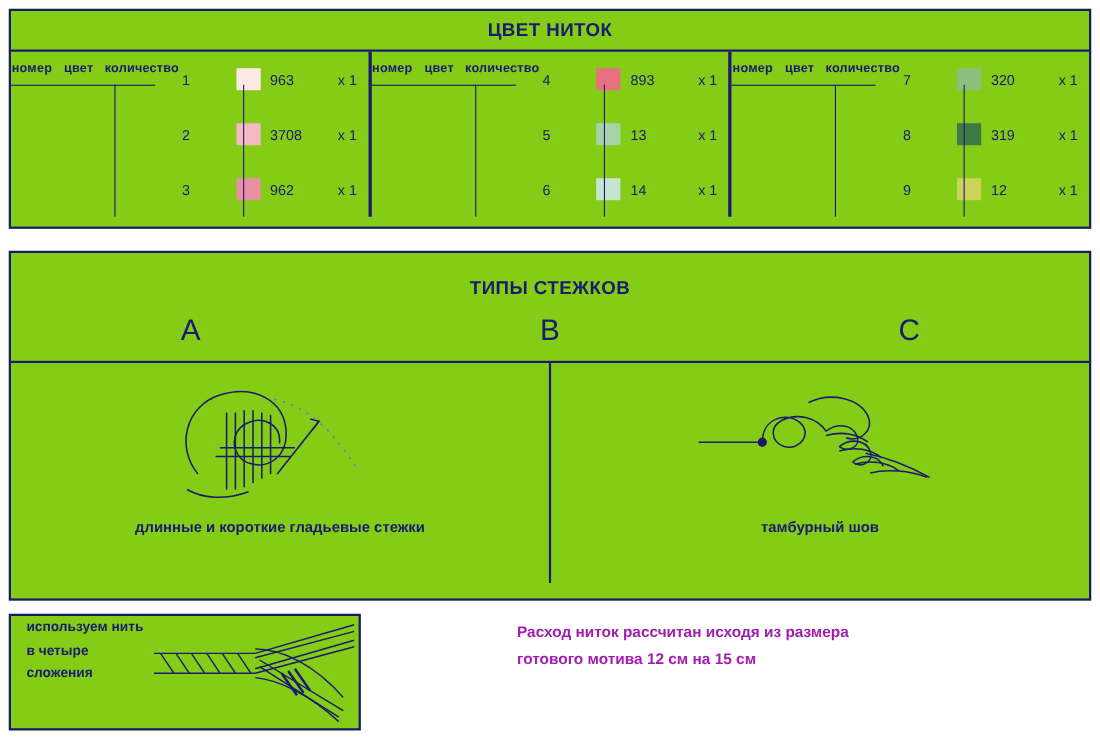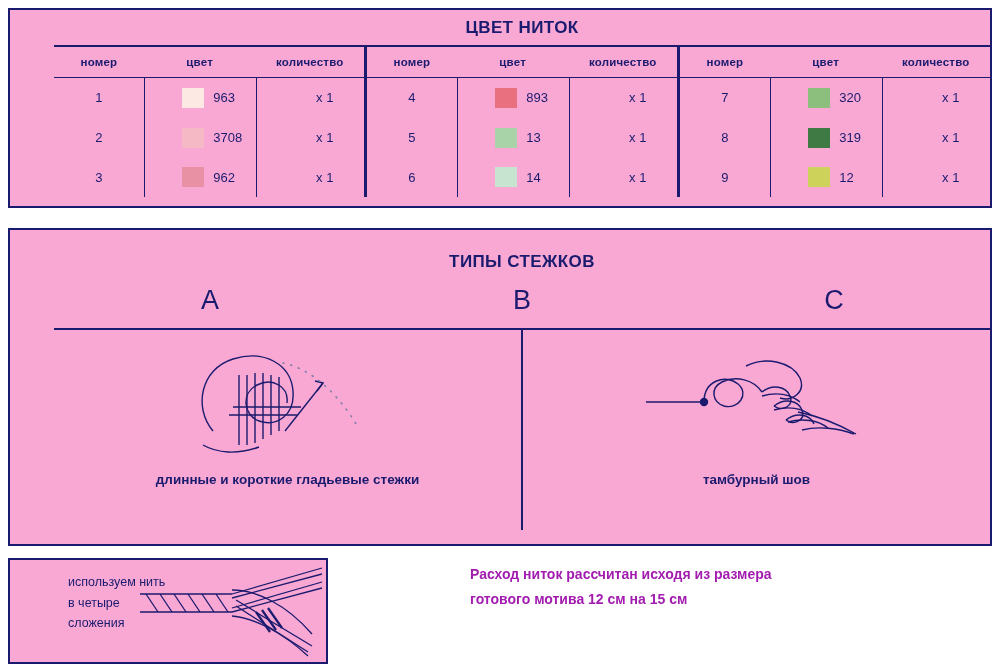--- a/index.html
+++ b/index.html
@@ -8,22 +8,21 @@
     background:#ffffff;
     font-family:"Liberation Sans", sans-serif;
     color:#1a1a6e;
     position:relative;
     overflow:hidden;
   }
   .panel{
     position:absolute;
     border:2px solid #1a1a6e;
     box-sizing:border-box;
-    background:#f9a8d4;
-    padding-left:44px;
+    background:#84cc16;
   }
 
   
   #threads{left:8px;top:8px;width:984px;height:200px;}
   .panel-title{
     text-align:center;
     font-weight:bold;
     font-size:17px;
     letter-spacing:.4px;
     color:#1a1a6e;
@@ -32,21 +31,20 @@
   .title-rule{
     height:2px;background:#1a1a6e;margin-top:7px;
   }
   .thread-grid{
     display:flex;
     height:150px;
   }
   .thread-block{
     flex:1 1 0;
     display:flex;
-    flex-direction:column;
     position:relative;
   }
   .thread-block + .thread-block{
     border-left:3px solid #1a1a6e;
   }
   .head-row{
     display:flex;
     height:30px;
     align-items:center;
     border-bottom:1px solid #1a1a6e;
@@ -106,22 +104,22 @@
   }
   .st-caption{
     font-size:13.5px;font-weight:bold;text-align:center;line-height:1.55;
     padding:0 22px;
   }
 
   
   #fold{left:8px;top:558px;width:320px;height:106px;}
   .fold-inner{position:relative;width:100%;height:100%;}
   .fold-text{
-    position:absolute;left:14px;top:12px;
-    font-size:12.5px;font-weight:normal;line-height:1.65;
+    position:absolute;left:14px;top:0;
+    font-size:12.5px;font-weight:bold;line-height:1.65;
   }
   .fold-art{position:absolute;right:0;top:0;}
 
   
   #note{
     position:absolute;left:470px;top:562px;width:520px;
     font-size:14px;font-weight:bold;line-height:1.75;color:#a21caf;
   }
 </style>
 </head>

